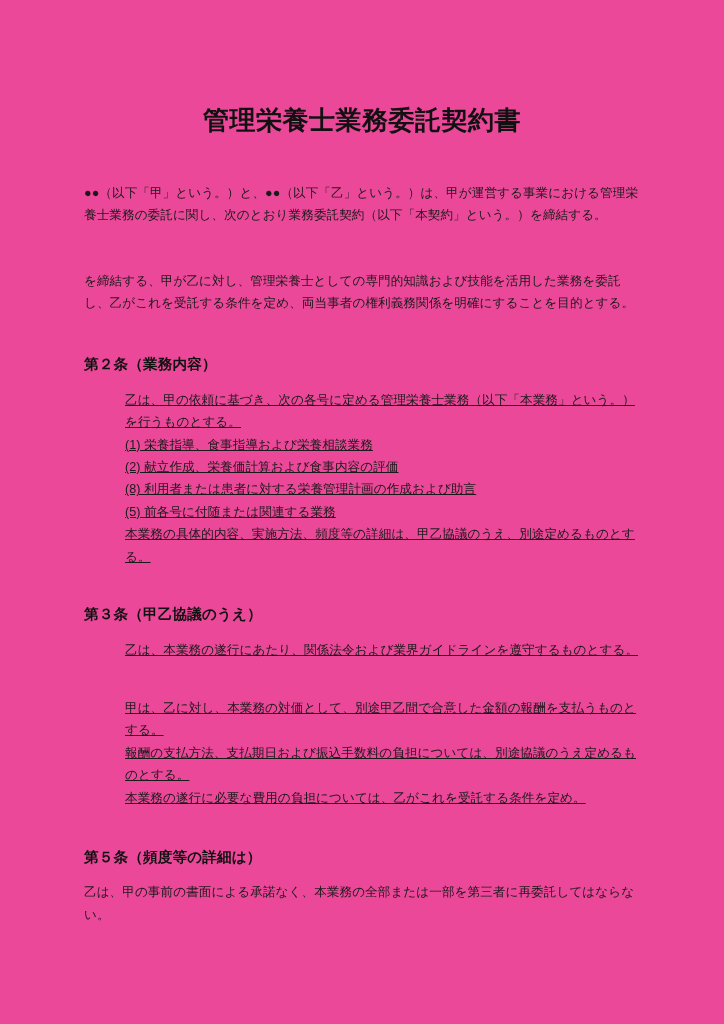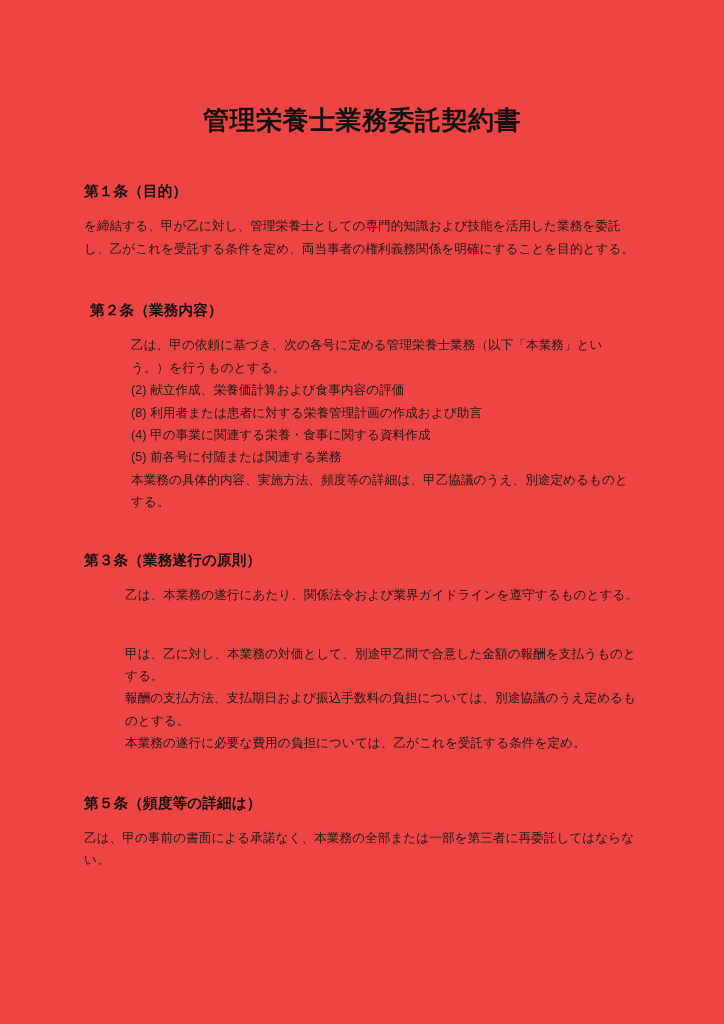--- a/index.html
+++ b/index.html
@@ -13,21 +13,21 @@
     height: 1024px;
     font-family: "Liberation Sans", "DejaVu Sans", sans-serif;
     color: #1a1a1a;
     overflow: hidden;
   }
   .page {
     width: 724px;
     height: 1024px;
     box-sizing: border-box;
     padding: 0 84px;
-    background: #ef4444;
+    background: #ec4899;
     position: relative;
   }
   .doc-title {
     margin: 0;
     padding-top: 104px;
     text-align: center;
     font-size: 26px;
     font-weight: bold;
     letter-spacing: 0.02em;
     line-height: 1.3;
@@ -39,41 +39,42 @@
     font-size: 12.6px;
     line-height: 1.78;
     text-align: left;
     letter-spacing: 0.005em;
     color: #1a1a1a;
   }
   .article {
     margin: 0;
   }
   .article-1  { padding-top: 43px; }
-  .article-2  { padding-top: 40px; margin-left: 6px; }
+  .article-2  { padding-top: 40px; }
   .article-3  { padding-top: 36px; }
   .article-4  { padding-top: 36px; }
   .article-5  { padding-top: 38px; }
 
   .article-heading {
     margin: 0 0 14px 0;
     font-size: 14.6px;
     font-weight: bold;
     line-height: 1.4;
     letter-spacing: 0.01em;
     color: #111111;
   }
   .body-block {
     font-size: 12.6px;
     line-height: 1.78;
     letter-spacing: 0.005em;
     color: #1a1a1a;
   }
   .body-block.indented {
     padding-left: 41px;
+    text-decoration: underline;
   }
   .body-block p {
     margin: 0;
   }
   .item-list {
     list-style: none;
     margin: 0;
     padding: 0;
   }
   .item-list li {
@@ -82,44 +83,44 @@
     line-height: 1.78;
   }
 </style>
 </head>
 <body>
 
 <div class="page">
 
   <h1 class="doc-title">管理栄養士業務委託契約書</h1>
 
+  <p class="intro">●●（以下「甲」という。）と、●●（以下「乙」という。）は、甲が運営する事業における管理栄養士業務の委託に関し、次のとおり業務委託契約（以下「本契約」という。）を締結する。</p>
 
   <section class="article article-1">
-    <h2 class="article-heading">第１条（目的）</h2>
     <div class="body-block">
       <p>を締結する、甲が乙に対し、管理栄養士としての専門的知識および技能を活用した業務を委託し、乙がこれを受託する条件を定め、両当事者の権利義務関係を明確にすることを目的とする。</p>
     </div>
   </section>
 
   <section class="article article-2">
     <h2 class="article-heading">第２条（業務内容）</h2>
     <div class="body-block indented">
       <p>乙は、甲の依頼に基づき、次の各号に定める管理栄養士業務（以下「本業務」という。）を行うものとする。</p>
       <ul class="item-list">
+        <li>(1) 栄養指導、食事指導および栄養相談業務</li>
         <li>(2) 献立作成、栄養価計算および食事内容の評価</li>
         <li>(8) 利用者または患者に対する栄養管理計画の作成および助言</li>
-        <li>(4) 甲の事業に関連する栄養・食事に関する資料作成</li>
         <li>(5) 前各号に付随または関連する業務</li>
       </ul>
       <p>本業務の具体的内容、実施方法、頻度等の詳細は、甲乙協議のうえ、別途定めるものとする。</p>
     </div>
   </section>
 
   <section class="article article-3">
-    <h2 class="article-heading">第３条（業務遂行の原則）</h2>
+    <h2 class="article-heading">第３条（甲乙協議のうえ）</h2>
     <div class="body-block indented">
       <p>乙は、本業務の遂行にあたり、関係法令および業界ガイドラインを遵守するものとする。</p>
     </div>
   </section>
 
   <section class="article article-4">
     <div class="body-block indented">
       <p>甲は、乙に対し、本業務の対価として、別途甲乙間で合意した金額の報酬を支払うものとする。</p>
       <p>報酬の支払方法、支払期日および振込手数料の負担については、別途協議のうえ定めるものとする。</p>
       <p>本業務の遂行に必要な費用の負担については、乙がこれを受託する条件を定め。</p>

